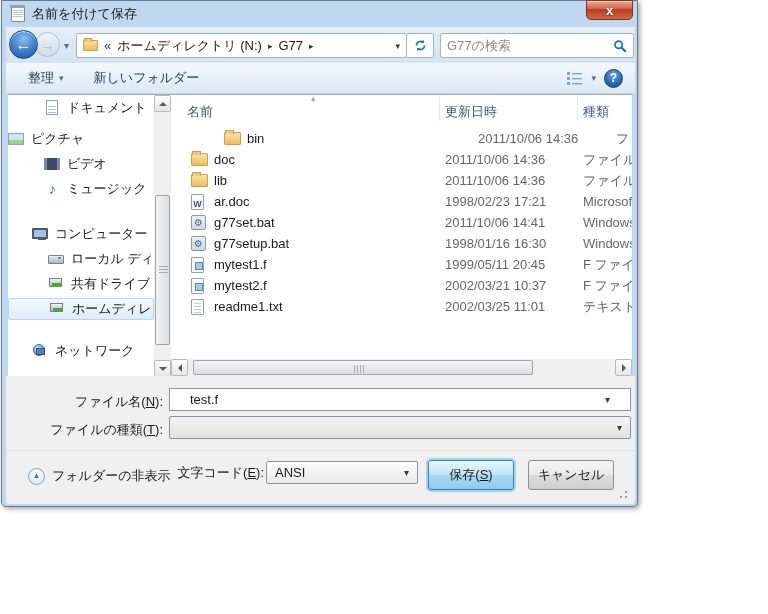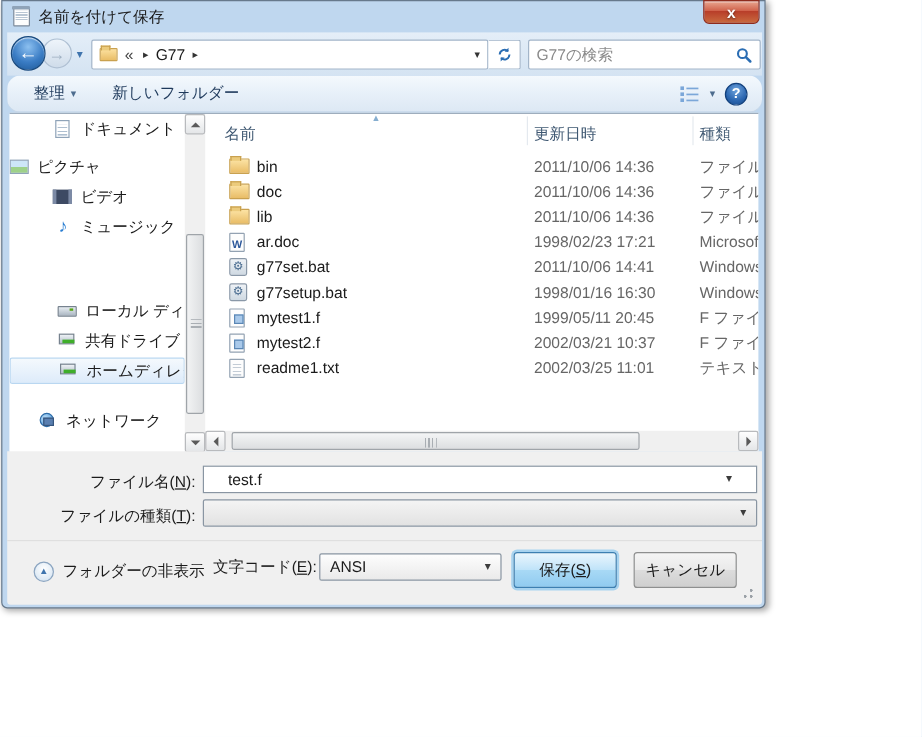--- a/index.html
+++ b/index.html
@@ -45,21 +45,21 @@
   .addr-caret { margin-left:auto; color:#333; font-size:9px; padding:0 2px; }
   .refresh-btn { position:absolute; left:401px; top:6px; width:27px; height:25px; background:#fff;
     border:1px solid #a3b5c9; border-left:none; border-radius:0 2px 2px 0; display:flex; align-items:center; justify-content:center; }
   .search-box { position:absolute; left:434px; top:6px; width:194px; height:25px; background:#fff;
     border:1px solid #a3b5c9; border-radius:2px; display:flex; align-items:center; padding:0 6px; }
   .search-ph { color:#8a8a8a; flex:1; }
 
   
   .cmdbar { position:absolute; left:4px; top:62px; width:629px; height:31px;
     background:linear-gradient(#f4f9fd,#e7f0f9 50%,#dde8f4); border-bottom:1px solid #c7d7e8;
-    display:flex; align-items:center; color:#1e395b;border-radius:11px; }
+    display:flex; align-items:center; color:#1e395b; }
   .cmd-btn { display:flex; align-items:center; gap:5px; padding:4px 8px; border-radius:3px; }
   .cmd-organize { margin-left:14px; }
   .cmd-newfolder { margin-left:14px; }
   .cmd-caret { font-size:9px; color:#4d6c8e; }
   .cmd-right { margin-left:auto; display:flex; align-items:center; gap:8px; margin-right:12px; }
   .views-ic svg { display:block; }
   .help-btn { width:19px; height:19px; border-radius:50%; color:#fff; font-weight:bold; font-size:12px;
     background:radial-gradient(circle at 50% 30%,#6fa4dd,#2b66b0 60%,#174a8c); border:1px solid #12407c;
     display:flex; align-items:center; justify-content:center; }
 
@@ -183,20 +183,21 @@
     <div class="nav-circle back-btn">
       <span>←</span>
     </div>
     <div class="nav-circle fwd-btn">
       <span>→</span>
     </div>
     <span class="nav-caret">▾</span>
     <div class="addr-box">
       <span class="bc-folder"></span>
       <span class="bc-chev">«</span>
+      <span class="bc-item">ホームディレクトリ (N:)</span>
       <span class="bc-sep">▸</span>
       <span class="bc-item">G77</span>
       <span class="bc-sep">▸</span>
       <span class="addr-caret">▾</span>
     </div>
     <div class="refresh-btn">
       <svg width="13" height="13" viewBox="0 0 16 16">
         <path d="M3 8a5 5 0 0 1 8.5-3.5" fill="none" stroke="#2a6db3" stroke-width="2"></path>
         <path d="M12 1v4h-4z" fill="#2a6db3"></path>
         <path d="M13 8a5 5 0 0 1-8.5 3.5" fill="none" stroke="#2a6db3" stroke-width="2"></path>
@@ -256,20 +257,26 @@
       <div class="side-item" style="top:58px; padding-left:36px;">
         <span class="sicon">
             <span class="ic-vid" style="display:block;"></span>
           </span>
         <span class="lbl">ビデオ</span>
         </div>
       <div class="side-item" style="top:83px; padding-left:36px;">
         <span class="sicon ic-music">♪</span>
         <span class="lbl">ミュージック</span>
         </div>
+      <div class="side-item" style="top:128px; padding-left:24px;">
+        <span class="sicon">
+            <span class="ic-comp" style="display:block;position:relative;"></span>
+          </span>
+        <span class="lbl">コンピューター</span>
+        </div>
       <div class="side-item" style="top:153px; padding-left:40px;">
         <span class="sicon">
             <span class="ic-disk" style="display:block;position:relative;"></span>
           </span>
         <span class="lbl">ローカル ディス</span>
         </div>
       <div class="side-item" style="top:178px; padding-left:40px;">
         <span class="sicon">
             <span class="ic-netdrive" style="display:block;position:relative;"></span>
           </span>
@@ -304,21 +311,21 @@
     <div class="flist">
       <div class="fl-header">
         <span class="sort-arrow">▴</span>
         <span class="fl-h-name">名前</span>
         <span class="fl-h-date">更新日時</span>
         <span class="fl-h-type">種類</span>
         <span class="fl-h-sep" style="left:268px;"></span>
         <span class="fl-h-sep" style="left:406px;"></span>
       </div>
       <div class="fl-rows">
-        <div class="frow" style="top:0px;">
+        <div class="frow" style="top:0px;margin-left:33px;">
           <span class="fic ic-folder"></span>
           <span class="fname">bin</span>
           <span class="fdate">2011/10/06 14:36</span>
           <span class="ftype">ファイル フ</span>
           </div>
         <div class="frow" style="top:21px;">
           <span class="fic ic-folder"></span>
           <span class="fname">doc</span>
           <span class="fdate">2011/10/06 14:36</span>
           <span class="ftype">ファイル フ</span>

